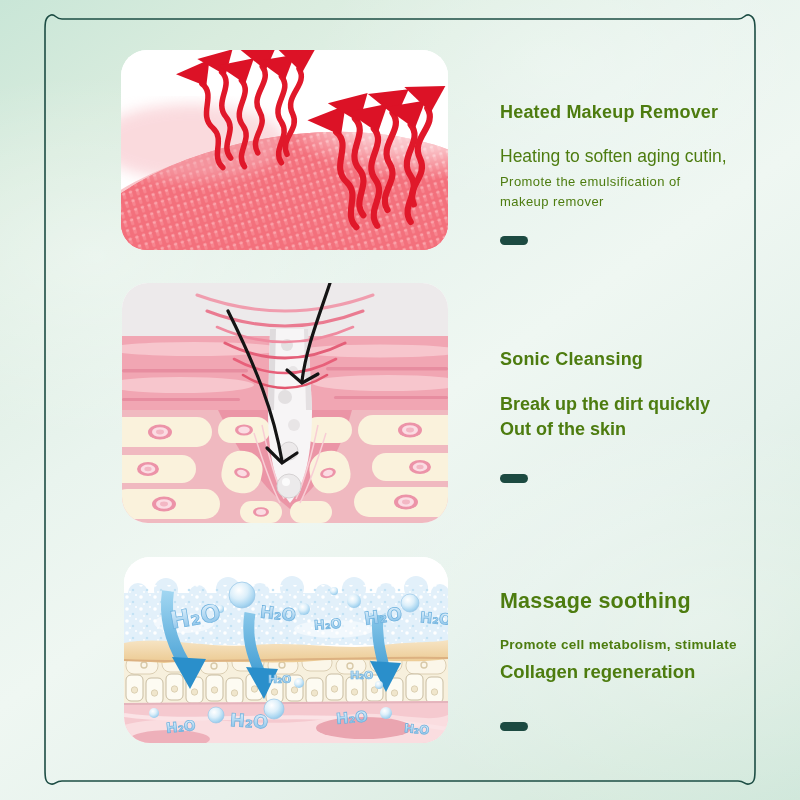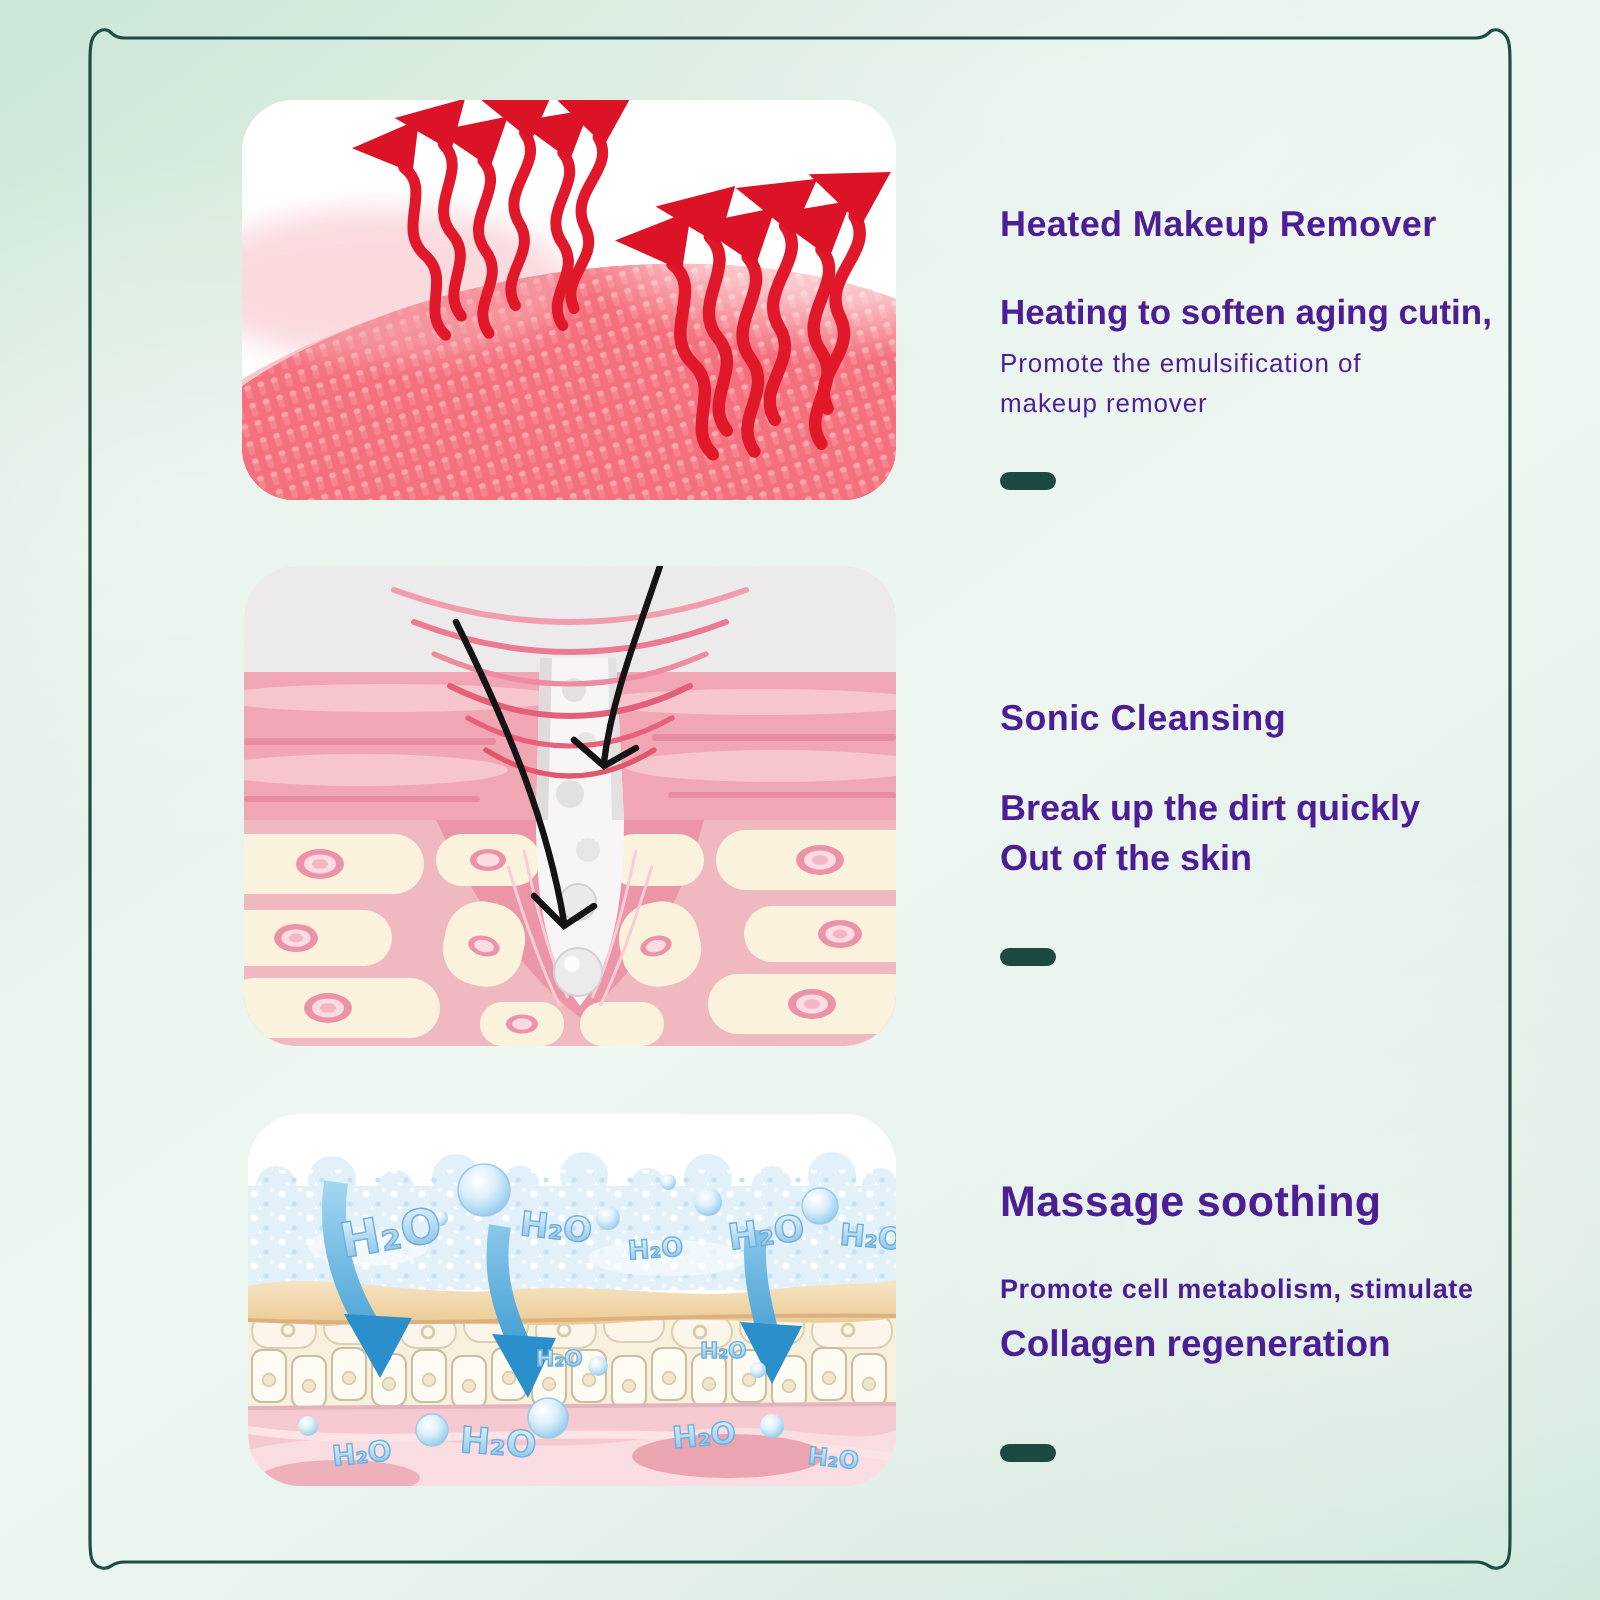--- a/index.html
+++ b/index.html
@@ -19,28 +19,28 @@
   }
   .frame-svg{position:absolute;inset:0;}
   .card{
     position:absolute;background:#ffffff;border-radius:26px;overflow:hidden;
   }
   .card svg{display:block;}
   #card-heated{left:121px;top:50px;width:327px;height:200px;}
   #card-sonic{left:122px;top:283px;width:326px;height:240px;}
   #card-massage{left:124px;top:557px;width:324px;height:186px;}
 
-  .copy{position:absolute;left:500px;color:#4c1d95;}
+  .copy{position:absolute;left:500px;color:#4d7c0f;}
   #copy-heated{top:101px;width:260px;}
   #copy-sonic{top:348px;width:260px;}
   #copy-massage{top:588px;width:280px;}
 
   .t-lg{font-size:18px;font-weight:700;line-height:22px;letter-spacing:.2px;margin:0;}
   .t-xl{font-size:21.5px;font-weight:700;line-height:26px;letter-spacing:.2px;margin:0;}
-  .sub-lg{font-size:17.5px;font-weight:700;line-height:22px;margin:22px 0 0 0;}
+  .sub-lg{font-size:17.5px;font-weight:400;line-height:22px;margin:22px 0 0 0;}
   .desc-sm{font-size:13px;font-weight:400;line-height:19.5px;letter-spacing:.45px;margin:5px 0 0 0;width:224px;}
   .lines-lg{font-size:18px;font-weight:700;line-height:25px;margin:22px 0 0 0;}
   .desc-sm-nowrap{font-size:13.5px;font-weight:700;line-height:19px;letter-spacing:.3px;margin:21px 0 0 0;white-space:nowrap;}
   .sub-lg2{font-size:18.5px;font-weight:700;line-height:24px;margin:6px 0 0 0;}
   .dash{display:block;width:28px;height:9px;border-radius:5px;background:#1c4a41;}
   #copy-heated .dash{margin-top:25px;}
   #copy-sonic .dash{margin-top:32px;}
   #copy-massage .dash{margin-top:38px;}
 </style>
 </head>

